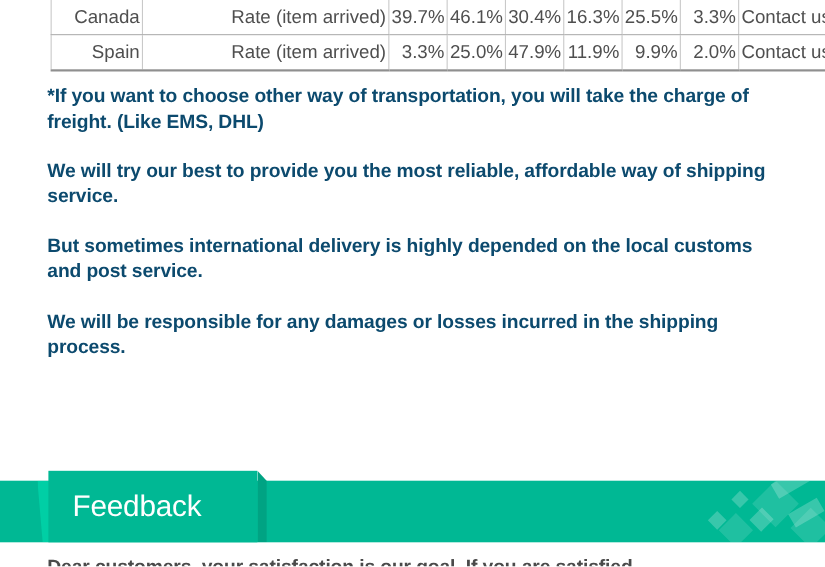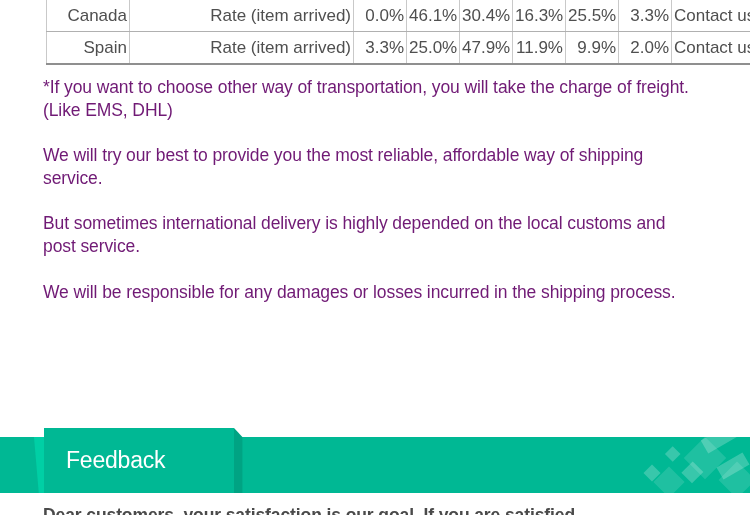--- a/index.html
+++ b/index.html
@@ -56,22 +56,22 @@
   .copy {
     position: absolute;
     left: 43px;
     top: 76px;
     width: 655px;
   }
   .copy p {
     margin: 0 0 22px 0;
     font-size: 17.5px;
     line-height: 1.32;
-    font-weight: normal;
-    color: #701a75;
+    font-weight: bold;
+    color: #0c4a6e;
     letter-spacing: -0.1px;
   }
   .copy p:last-child { margin-bottom: 15px; }
 
   
   .banner {
     position: absolute;
     left: 0;
     top: 437px;
     width: 750px;
@@ -123,21 +123,21 @@
     width: 14px;
     height: 65px;
     background: #00a383;
     z-index: 2;
     clip-path: polygon(0 0, 60% 9px, 60% 100%, 0 100%);
   }
   .tab-label {
     position: relative;
     z-index: 4;
     color: #ffffff;
-    font-size: 23px;
+    font-size: 27px;
     font-weight: normal;
     line-height: 65px;
     padding-left: 22px;
     letter-spacing: -0.2px;
     white-space: nowrap;
   }
 
   
   .below-banner {
     position: absolute;
@@ -158,21 +158,21 @@
 </style>
 </head>
 <body>
 
 <div class="table-wrap">
   <table class="rates">
     <tbody>
       <tr>
         <td class="col-country">Canada</td>
         <td class="col-method">Rate (item arrived)</td>
-        <td class="col-pct">0.0%</td>
+        <td class="col-pct">39.7%</td>
         <td class="col-pct">46.1%</td>
         <td class="col-pct">30.4%</td>
         <td class="col-pct">16.3%</td>
         <td class="col-pct">25.5%</td>
         <td class="col-pct">3.3%</td>
         <td class="col-contact">Contact us</td>
       </tr>
       <tr>
         <td class="col-country">Spain</td>
         <td class="col-method">Rate (item arrived)</td>

